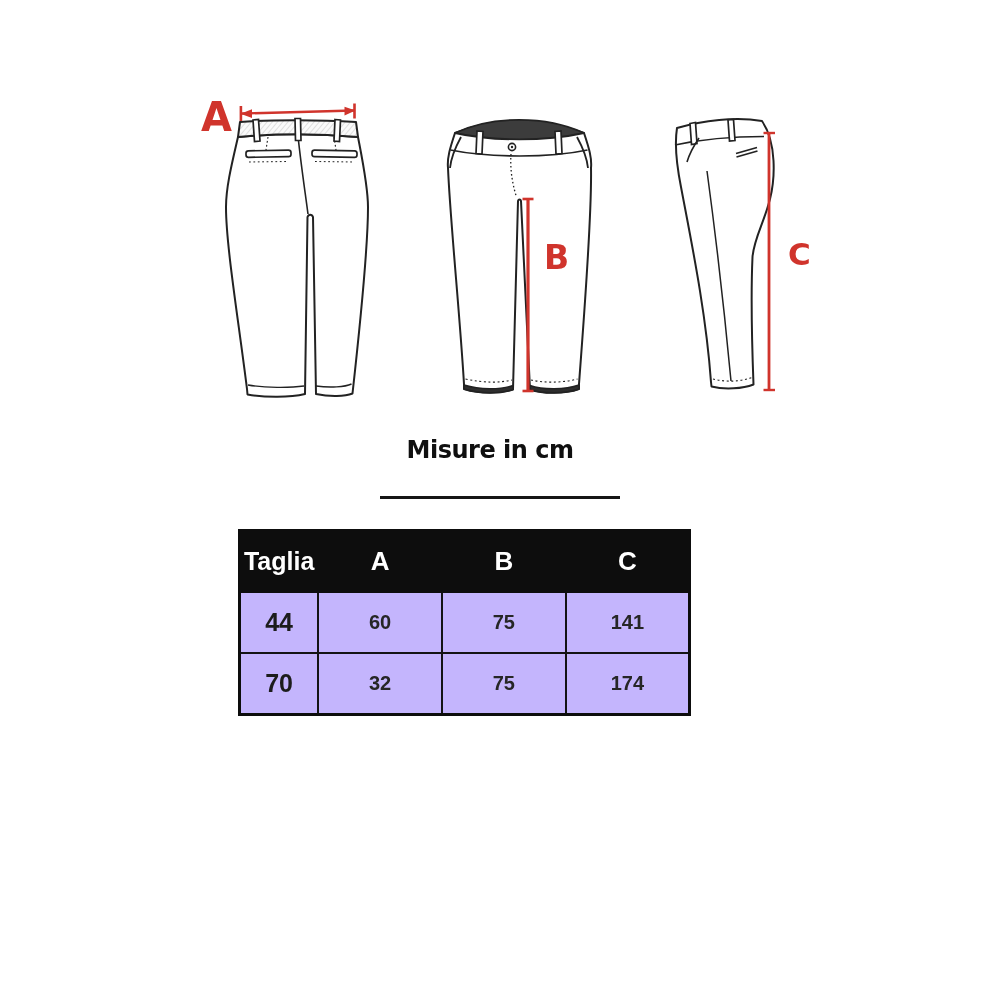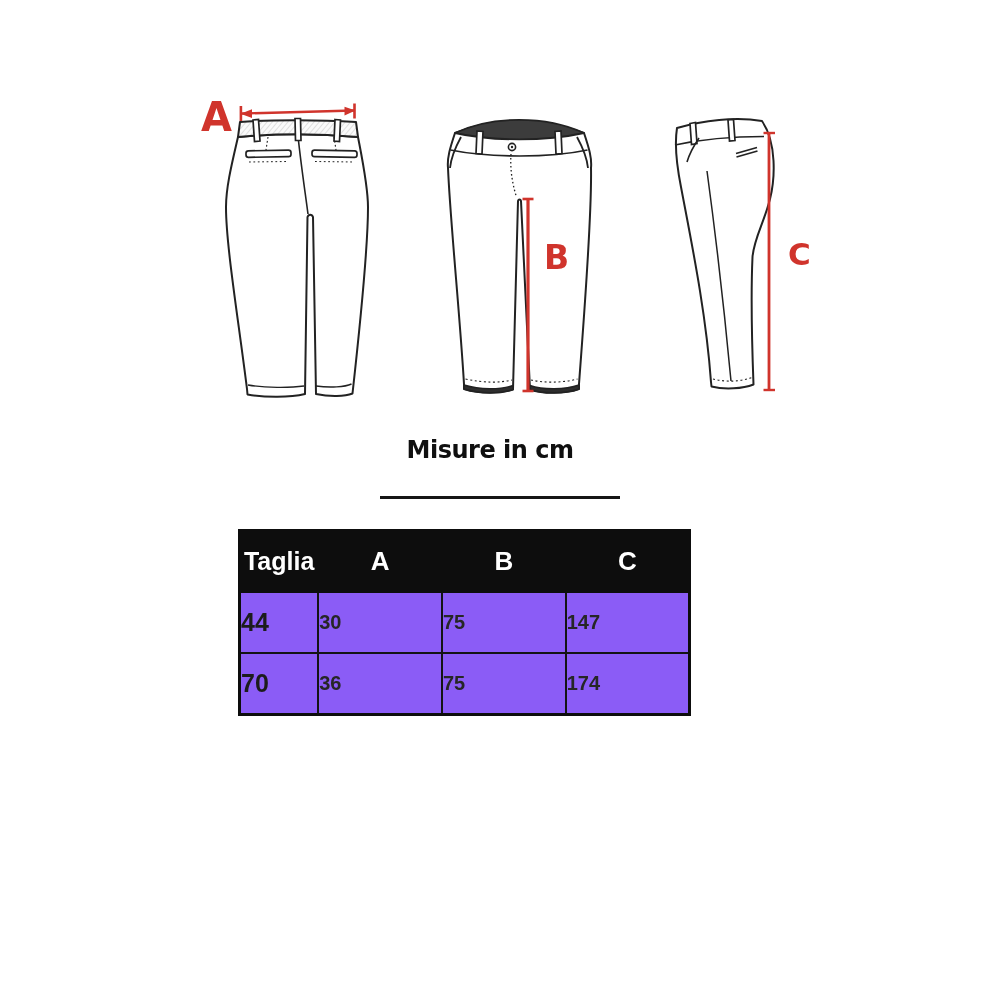--- a/index.html
+++ b/index.html
@@ -28,21 +28,21 @@
     margin-top:11px;
   }
   #size-table col.c-size{width:17.5%;}
   #size-table col.c-meas{width:27.5%;}
   #size-table thead th{
     background:#0d0d0d;color:#ffffff;height:59px;font-size:26px;font-weight:800;
     border:2px solid #0d0d0d;text-align:center;vertical-align:middle;padding:0;
   }
   #size-table thead th:first-child{font-size:25px;}
   #size-table tbody td{
-    background:#8b5cf6;height:59px;border:2.5px solid #141414;text-align:left;
+    background:#c4b5fd;height:59px;border:2.5px solid #141414;text-align:center;
     vertical-align:middle;color:#262626;font-weight:700;font-size:20px;padding:0;
   }
   #size-table tbody td.size-cell{font-size:25px;font-weight:800;color:#1c1c1c;}
   #size-table{border:3px solid #0d0d0d;}
   svg{display:block;}
 </style>
 </head>
 <body>
 
 <div id="canvas">
@@ -206,26 +206,26 @@
       <tr>
         <th>Taglia</th>
         <th>A</th>
         <th>B</th>
         <th>C</th>
       </tr>
     </thead>
     <tbody>
       <tr>
         <td class="size-cell">44</td>
-        <td>30</td>
+        <td>60</td>
         <td>75</td>
-        <td>147</td>
+        <td>141</td>
       </tr>
       <tr>
         <td class="size-cell">70</td>
-        <td>36</td>
+        <td>32</td>
         <td>75</td>
         <td>174</td>
       </tr>
     </tbody>
   </table>
 
 </div>
 
 </body></html>

